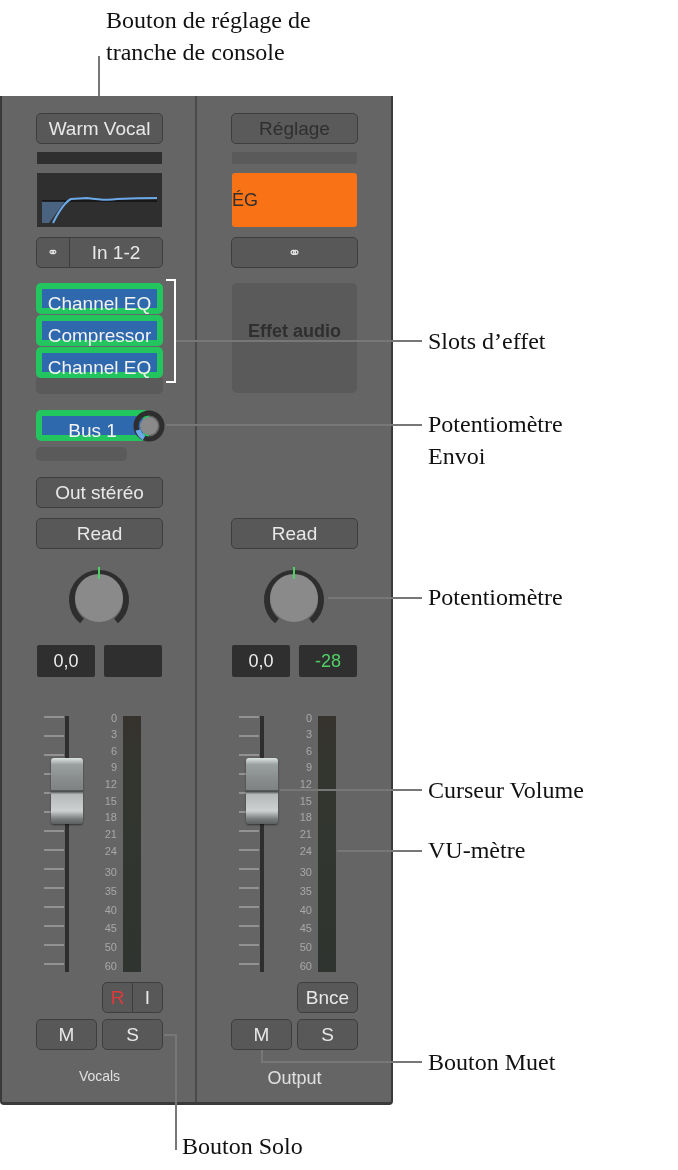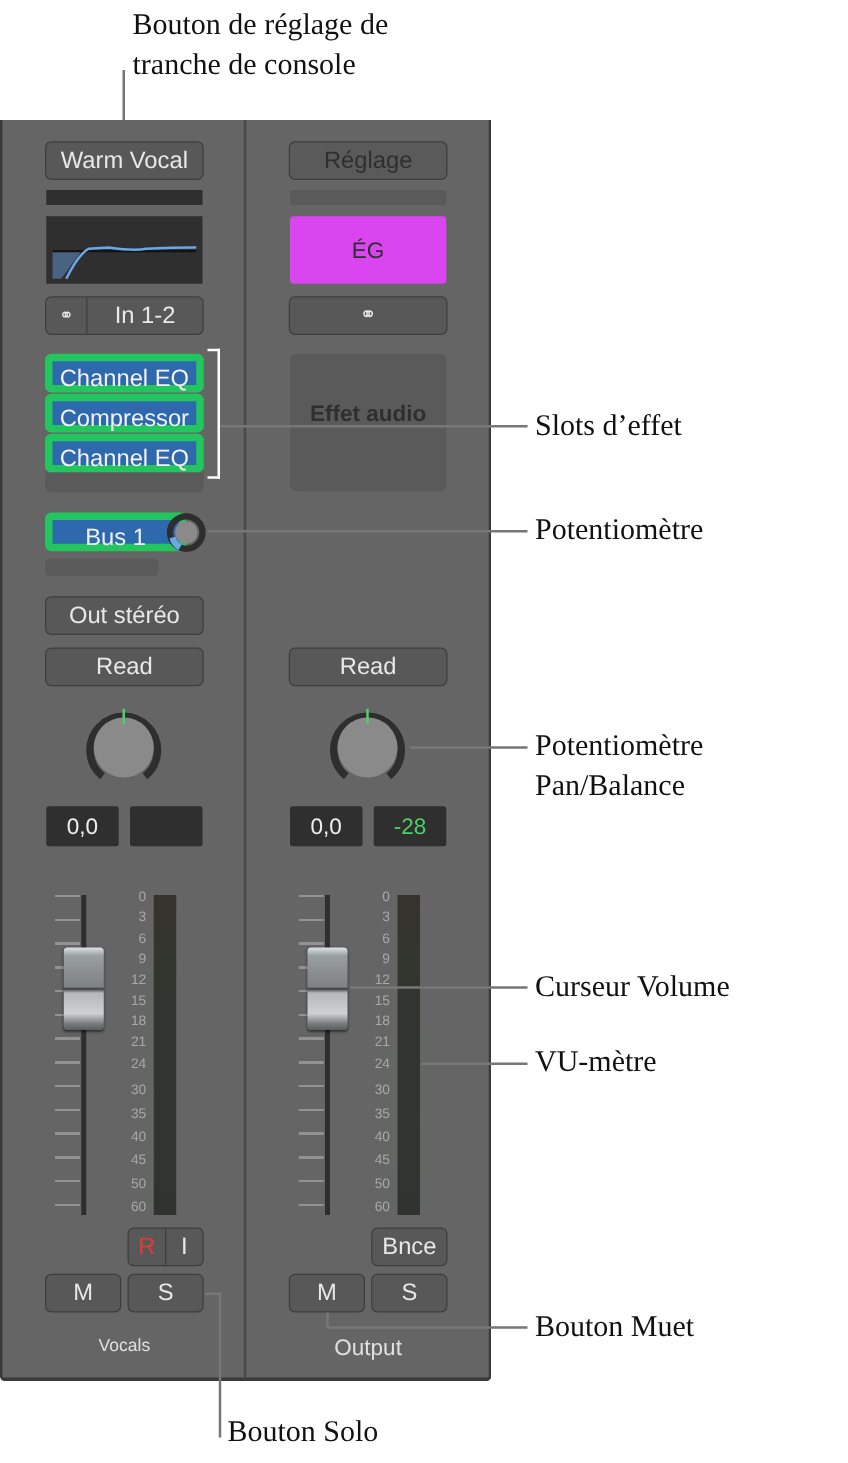--- a/index.html
+++ b/index.html
@@ -116,21 +116,21 @@
 </div>
 
 <div class="btn" style="left:102px; top:982px; width:31px; height:31px; color:#e03a3a; border-radius:5px 0 0 5px;">R</div>
 <div class="btn" style="left:132px; top:982px; width:31px; height:31px; border-radius:0 5px 5px 0;">I</div>
 <div class="btn" style="left:36px; top:1019px; width:61px; height:31px;">M</div>
 <div class="btn" style="left:102px; top:1019px; width:61px; height:31px;">S</div>
 <div class="abs" style="left:36px; top:1068px; width:127px; text-align:center; font-size:14px; color:#e0e0e0;">Vocals</div>
 
 <div class="btn dim" style="left:231px; top:113px; width:127px; height:31px;">Réglage</div>
 <div class="abs" style="left:232px; top:152px; width:125px; height:12px; background:#5a5a5a; border-radius:2px;"></div>
-<div class="abs" style="left:232px; top:173px; width:125px; height:54px; background:#d946ef; border-radius:3px; color:#2f2f2f; font-size:18px; line-height:54px; text-align:center;">ÉG</div>
+<div class="abs" style="left:232px; top:173px; width:125px; height:54px; background:#f97316; border-radius:3px; color:#2f2f2f; font-size:18px; line-height:54px; text-align:left;">ÉG</div>
 <div class="btn" style="left:231px; top:237px; width:127px; height:31px; font-size:0;"></div>
 <div class="abs" style="left:231px; top:237px; width:127px; line-height:31px; text-align:center; color:#e8e8e8; font-size:16px;">⚭</div>
 <div class="abs" style="left:232px; top:283px; width:125px; height:110px; background:#5a5a5a; border-radius:5px; color:#2f2f2f; font-size:18px; line-height:96px; text-align:center;font-weight:bold;">Effet audio</div>
 
 <div class="btn" style="left:231px; top:518px; width:127px; height:31px;">Read</div>
 <div class="abs" style="left:261px; top:565px; width:66px; height:62px;">
   <svg width="66" height="62" viewBox="0 0 66 62">
     <path d="M16 56 A27 27 0 1 1 50 56" stroke="#2e2e2e" stroke-width="6" fill="none"></path>
     <circle cx="33" cy="33" r="24" fill="#8a8a8a"></circle>
     <line x1="33" y1="2" x2="33" y2="14" stroke="#4fd066" stroke-width="2"></line>
@@ -169,26 +169,26 @@
 <div class="btn" style="left:297px; top:1019px; width:61px; height:31px;">S</div>
 <div class="abs" style="left:231px; top:1068px; width:127px; text-align:center; font-size:18px; color:#e0e0e0;">Output</div>
 
 <div class="leader-w" style="left:166px; top:279px; width:10px; height:104px; border:2px solid #fff; border-left:none; background:transparent; box-sizing:border-box;"></div>
 <div class="leader" style="left:176px; top:340px; width:246px; height:2px;"></div>
 <div class="annot" style="left:428px; top:325px;">Slots d’effet</div>
 
 <div class="leader" style="left:166px; top:424px; width:256px; height:2px;"></div>
 <div class="annot" style="left:428px; top:408px;">
   <div>Potentiomètre</div>
+  <div>Envoi</div>
 </div>
 
 <div class="leader" style="left:328px; top:597px; width:94px; height:2px;"></div>
 <div class="annot" style="left:428px; top:581px;">
   <div>Potentiomètre</div>
-  <div>Pan/Balance</div>
 </div>
 
 <div class="leader" style="left:280px; top:789px; width:142px; height:2px;"></div>
 <div class="annot" style="left:428px; top:774px;">Curseur Volume</div>
 
 <div class="leader" style="left:337px; top:850px; width:85px; height:2px;"></div>
 <div class="annot" style="left:428px; top:834px;">VU-mètre</div>
 
 <div class="leader" style="left:261px; top:1050px; width:2px; height:12px;"></div>
 <div class="leader" style="left:261px; top:1061px; width:161px; height:2px;"></div>

